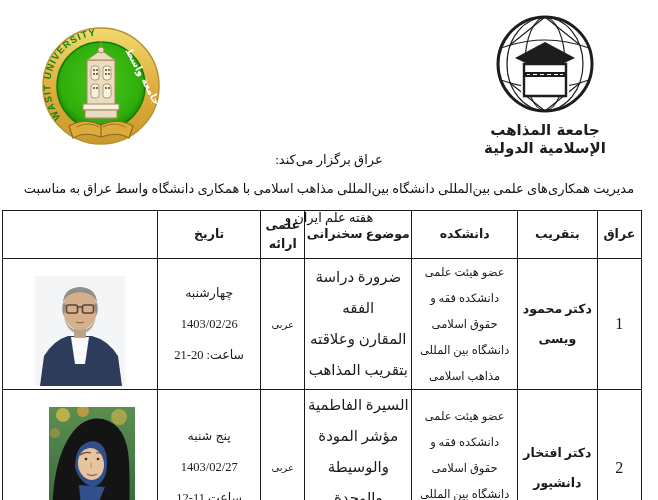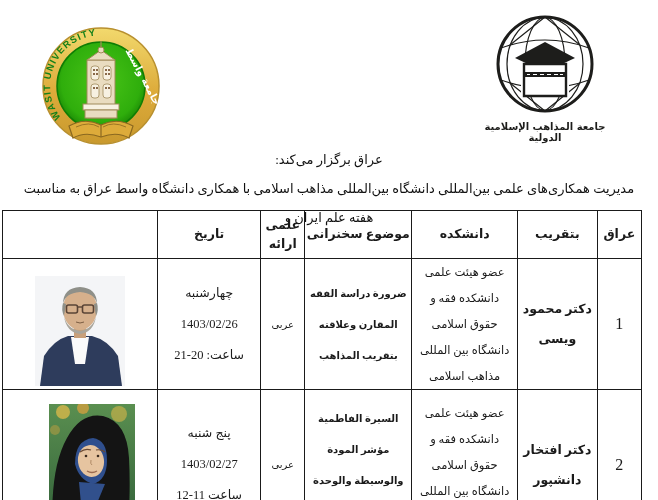--- a/index.html
+++ b/index.html
@@ -5,41 +5,41 @@
   html,body{margin:0;padding:0;background:#ffffff;}
   body{
     width:658px;height:500px;overflow:hidden;position:relative;
     font-family:"Liberation Serif","DejaVu Sans",serif;color:#1a1a1a;
   }
   
   .logo-left{position:absolute;left:36px;top:26px;width:130px;height:126px;}
   .logo-right{position:absolute;left:472px;top:12px;width:146px;text-align:center;}
   .logo-right .caption{
     direction:rtl;font-family:"DejaVu Sans",sans-serif;font-weight:bold;
-    font-size:10px;color:#1d1d1b;margin-top:3px;letter-spacing:0;
+    font-size:15px;color:#1d1d1b;margin-top:3px;letter-spacing:0;
   }
   
   .intro{
     position:absolute;top:145px;left:16px;right:16px;direction:rtl;
     text-align:center;font-size:13px;line-height:29px;color:#111;
   }
   
   .tbl{
     position:absolute;left:2px;top:210px;width:640px;
     border-collapse:collapse;table-layout:fixed;direction:rtl;
   }
   .tbl th,.tbl td{
     border:1.5px solid #1a1a1a;text-align:center;vertical-align:middle;
     padding:0;overflow:hidden;
   }
   .tbl th{font-weight:bold;font-size:12.5px;line-height:19px;white-space:pre-line;}
   .c-pre{white-space:pre-line;}
   .c-date{font-size:12.5px;line-height:31px;margin-top:21px;}
   .c-lang{font-size:10px;}
-  .c-topic{font-size:10px;font-weight:bold;line-height:31px;}
+  .c-topic{font-size:15px;font-weight:normal;line-height:31px;}
   .c-fac{font-size:11.5px;line-height:26px;}
   .c-spk{font-size:12.5px;font-weight:bold;line-height:30px;margin-top:40px;}
   .c-num{font-size:16px;font-family:"Liberation Serif",serif;}
   .photo-wrap1{display:block;width:90px;height:110px;margin:17px auto 3px auto;}
   .td-photo2{vertical-align:top;}
   .photo-wrap2{display:block;width:86px;height:132px;margin:11px 22px 0 0;}
   svg{display:block;}
 </style>
 </head>
 <body>

